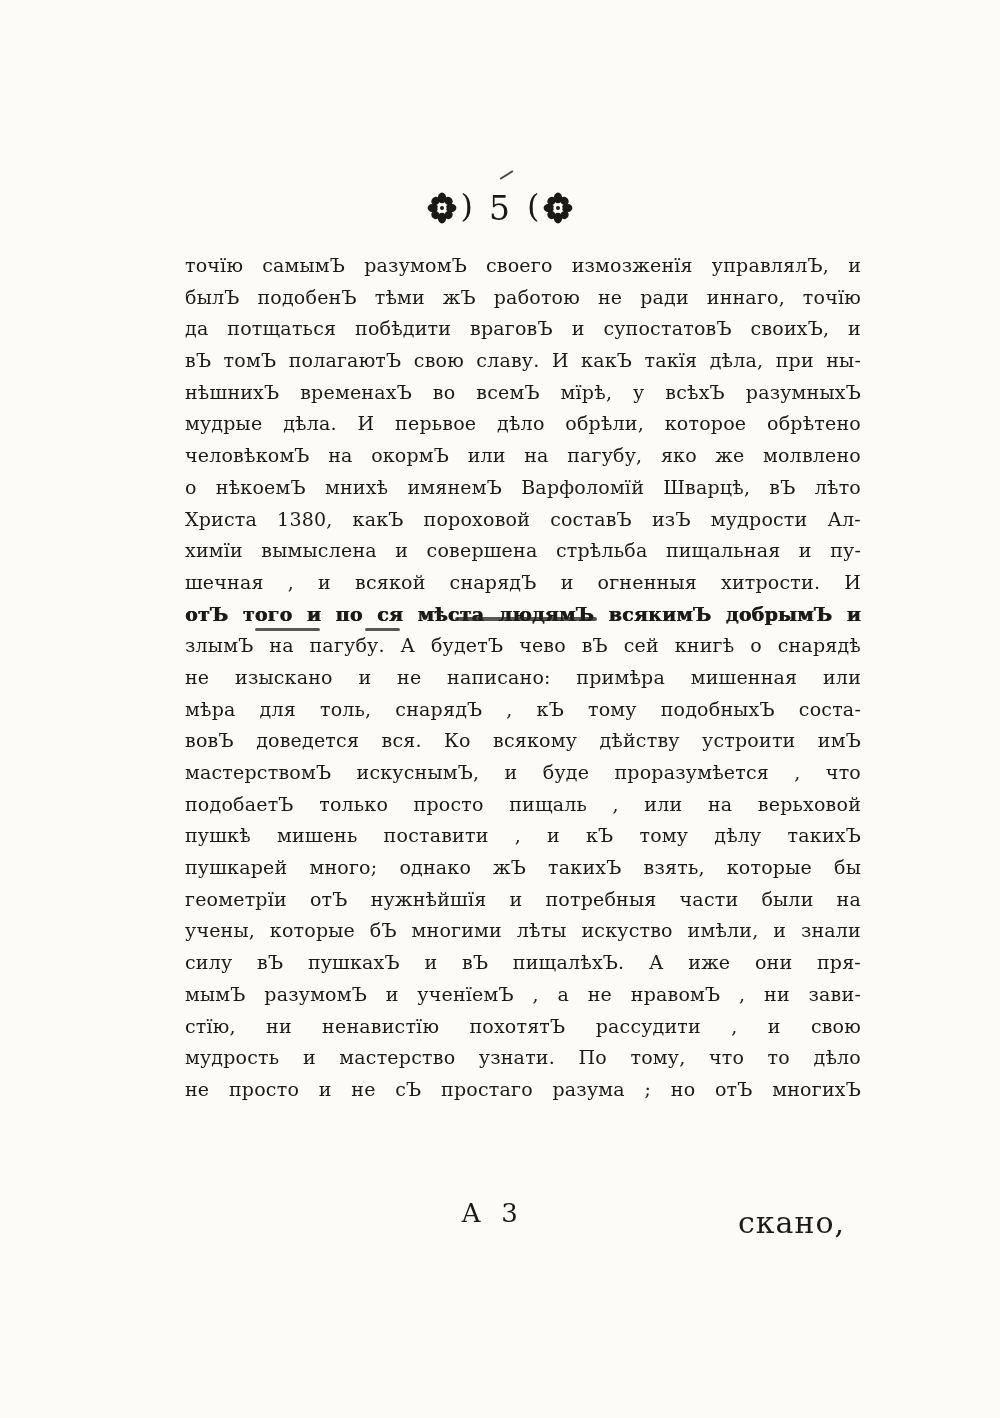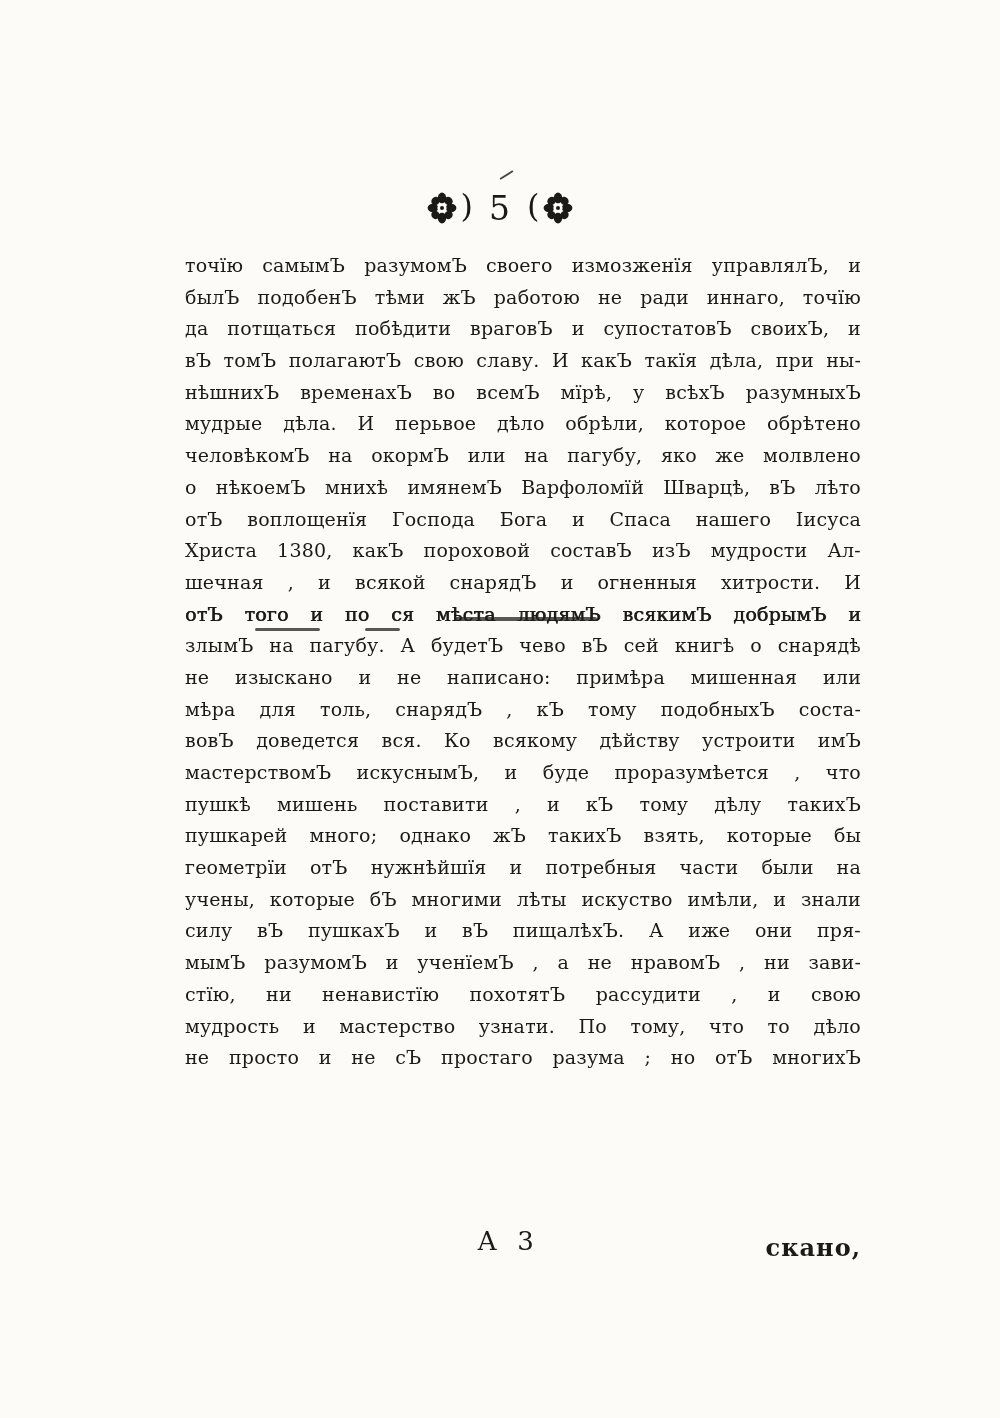--- a/index.html
+++ b/index.html
@@ -48,59 +48,57 @@
     font-size: 19px;
     line-height: 26px;
     height: 31.7px;
     text-align: justify;
     text-align-last: justify;
     letter-spacing: 0.2px;
     position: relative;
     overflow: visible;
   }
   .line.heavy {
-    font-weight: 400;
+    font-weight: 700;
     text-shadow: 0.6px 0 0 rgba(28,26,23,.85), 0 0.4px 0 rgba(28,26,23,.5);
   }
   .smear {
     position: absolute;
     background: #23201c;
     opacity: .75;
     border-radius: 2px;
     filter: blur(.4px);
     pointer-events: none;
   }
   .smear.strike   { left: 40%;  width: 21%;  top: 16px; height: 4px; }
   .smear.under-1  { left: 10.4%; width: 9.6%; top: 27px; height: 3px; }
   .smear.under-2  { left: 26.6%; width: 5.2%; top: 27px; height: 3px; }
   
   .footer {
     position: absolute;
-    left: 185px;
+    left: 169px;
     top: 1198px;
     width: 676px;
     height: 42px;
     font-size: 26px;
-    margin-top: 28px;
   }
   .signature {
     position: absolute;
     left: 47.5%;
     transform: translateX(-50%);
     top: 0;
     word-spacing: 10px;
     letter-spacing: 1px;
   }
   .catchword {
     position: absolute;
     right: 0;
     top: 7px;
-    font-size: 24px;
+    font-size: 30px;
     letter-spacing: 1px;
-    font-weight: bold;
   }
 </style>
 </head>
 <body>
 
 <div class="page">
 
   <span class="ink-speck"></span>
 
   <div class="header">
@@ -139,34 +137,35 @@
 
   <div class="textblock">
     <div class="line">точїю самымЪ разумомЪ своего измозженїя управлялЪ, и</div>
     <div class="line">былЪ подобенЪ тѣми жЪ работою не ради иннаго, точїю</div>
     <div class="line">да потщаться побѣдити враговЪ и супостатовЪ своихЪ, и</div>
     <div class="line">вЪ томЪ полагаютЪ свою славу. И какЪ такїя дѣла, при ны-</div>
     <div class="line">нѣшнихЪ временахЪ во всемЪ мїрѣ, у всѣхЪ разумныхЪ</div>
     <div class="line">мудрые дѣла. И перьвое дѣло обрѣли, которое обрѣтено</div>
     <div class="line">человѣкомЪ на окормЪ или на пагубу, яко же молвлено</div>
     <div class="line">о нѣкоемЪ мнихѣ имянемЪ Варфоломїй Шварцѣ, вЪ лѣто</div>
-    <div class="line">отЪ воплощенїя Господа Бога и Спаса нашего Іисуса</div>
     <div class="line">Христа 1380, какЪ пороховой составЪ изЪ мудрости Ал-</div>
+    <div class="line">химїи вымыслена и совершена стрѣльба пищальная и пу-</div>
     <div class="line">шечная , и всякой снарядЪ и огненныя хитрости. И</div>
     <div class="line heavy">
       <span>отЪ того и по ся мѣста людямЪ всякимЪ добрымЪ и</span>
       <span class="smear strike"></span>
       <span class="smear under-1"></span>
       <span class="smear under-2"></span>
     </div>
     <div class="line">злымЪ на пагубу. А будетЪ чево вЪ сей книгѣ о снарядѣ</div>
     <div class="line">не изыскано и не написано: примѣра мишенная или</div>
     <div class="line">мѣра для толь, снарядЪ , кЪ тому подобныхЪ соста-</div>
     <div class="line">вовЪ доведется вся. Ко всякому дѣйству устроити имЪ</div>
     <div class="line">мастерствомЪ искуснымЪ, и буде проразумѣется , что</div>
+    <div class="line">подобаетЪ только просто пищаль , или на верьховой</div>
     <div class="line">пушкѣ мишень поставити , и кЪ тому дѣлу такихЪ</div>
     <div class="line">пушкарей много; однако жЪ такихЪ взять, которые бы</div>
     <div class="line">геометрїи отЪ нужнѣйшїя и потребныя части были на</div>
     <div class="line">учены, которые бЪ многими лѣты искуство имѣли, и знали</div>
     <div class="line">силу вЪ пушкахЪ и вЪ пищалѣхЪ. А иже они пря-</div>
     <div class="line">мымЪ разумомЪ и ученїемЪ , а не нравомЪ , ни зави-</div>
     <div class="line">стїю, ни ненавистїю похотятЪ рассудити , и свою</div>
     <div class="line">мудрость и мастерство узнати. По тому, что то дѣло</div>
     <div class="line">не просто и не сЪ простаго разума ; но отЪ многихЪ</div>
   </div>

